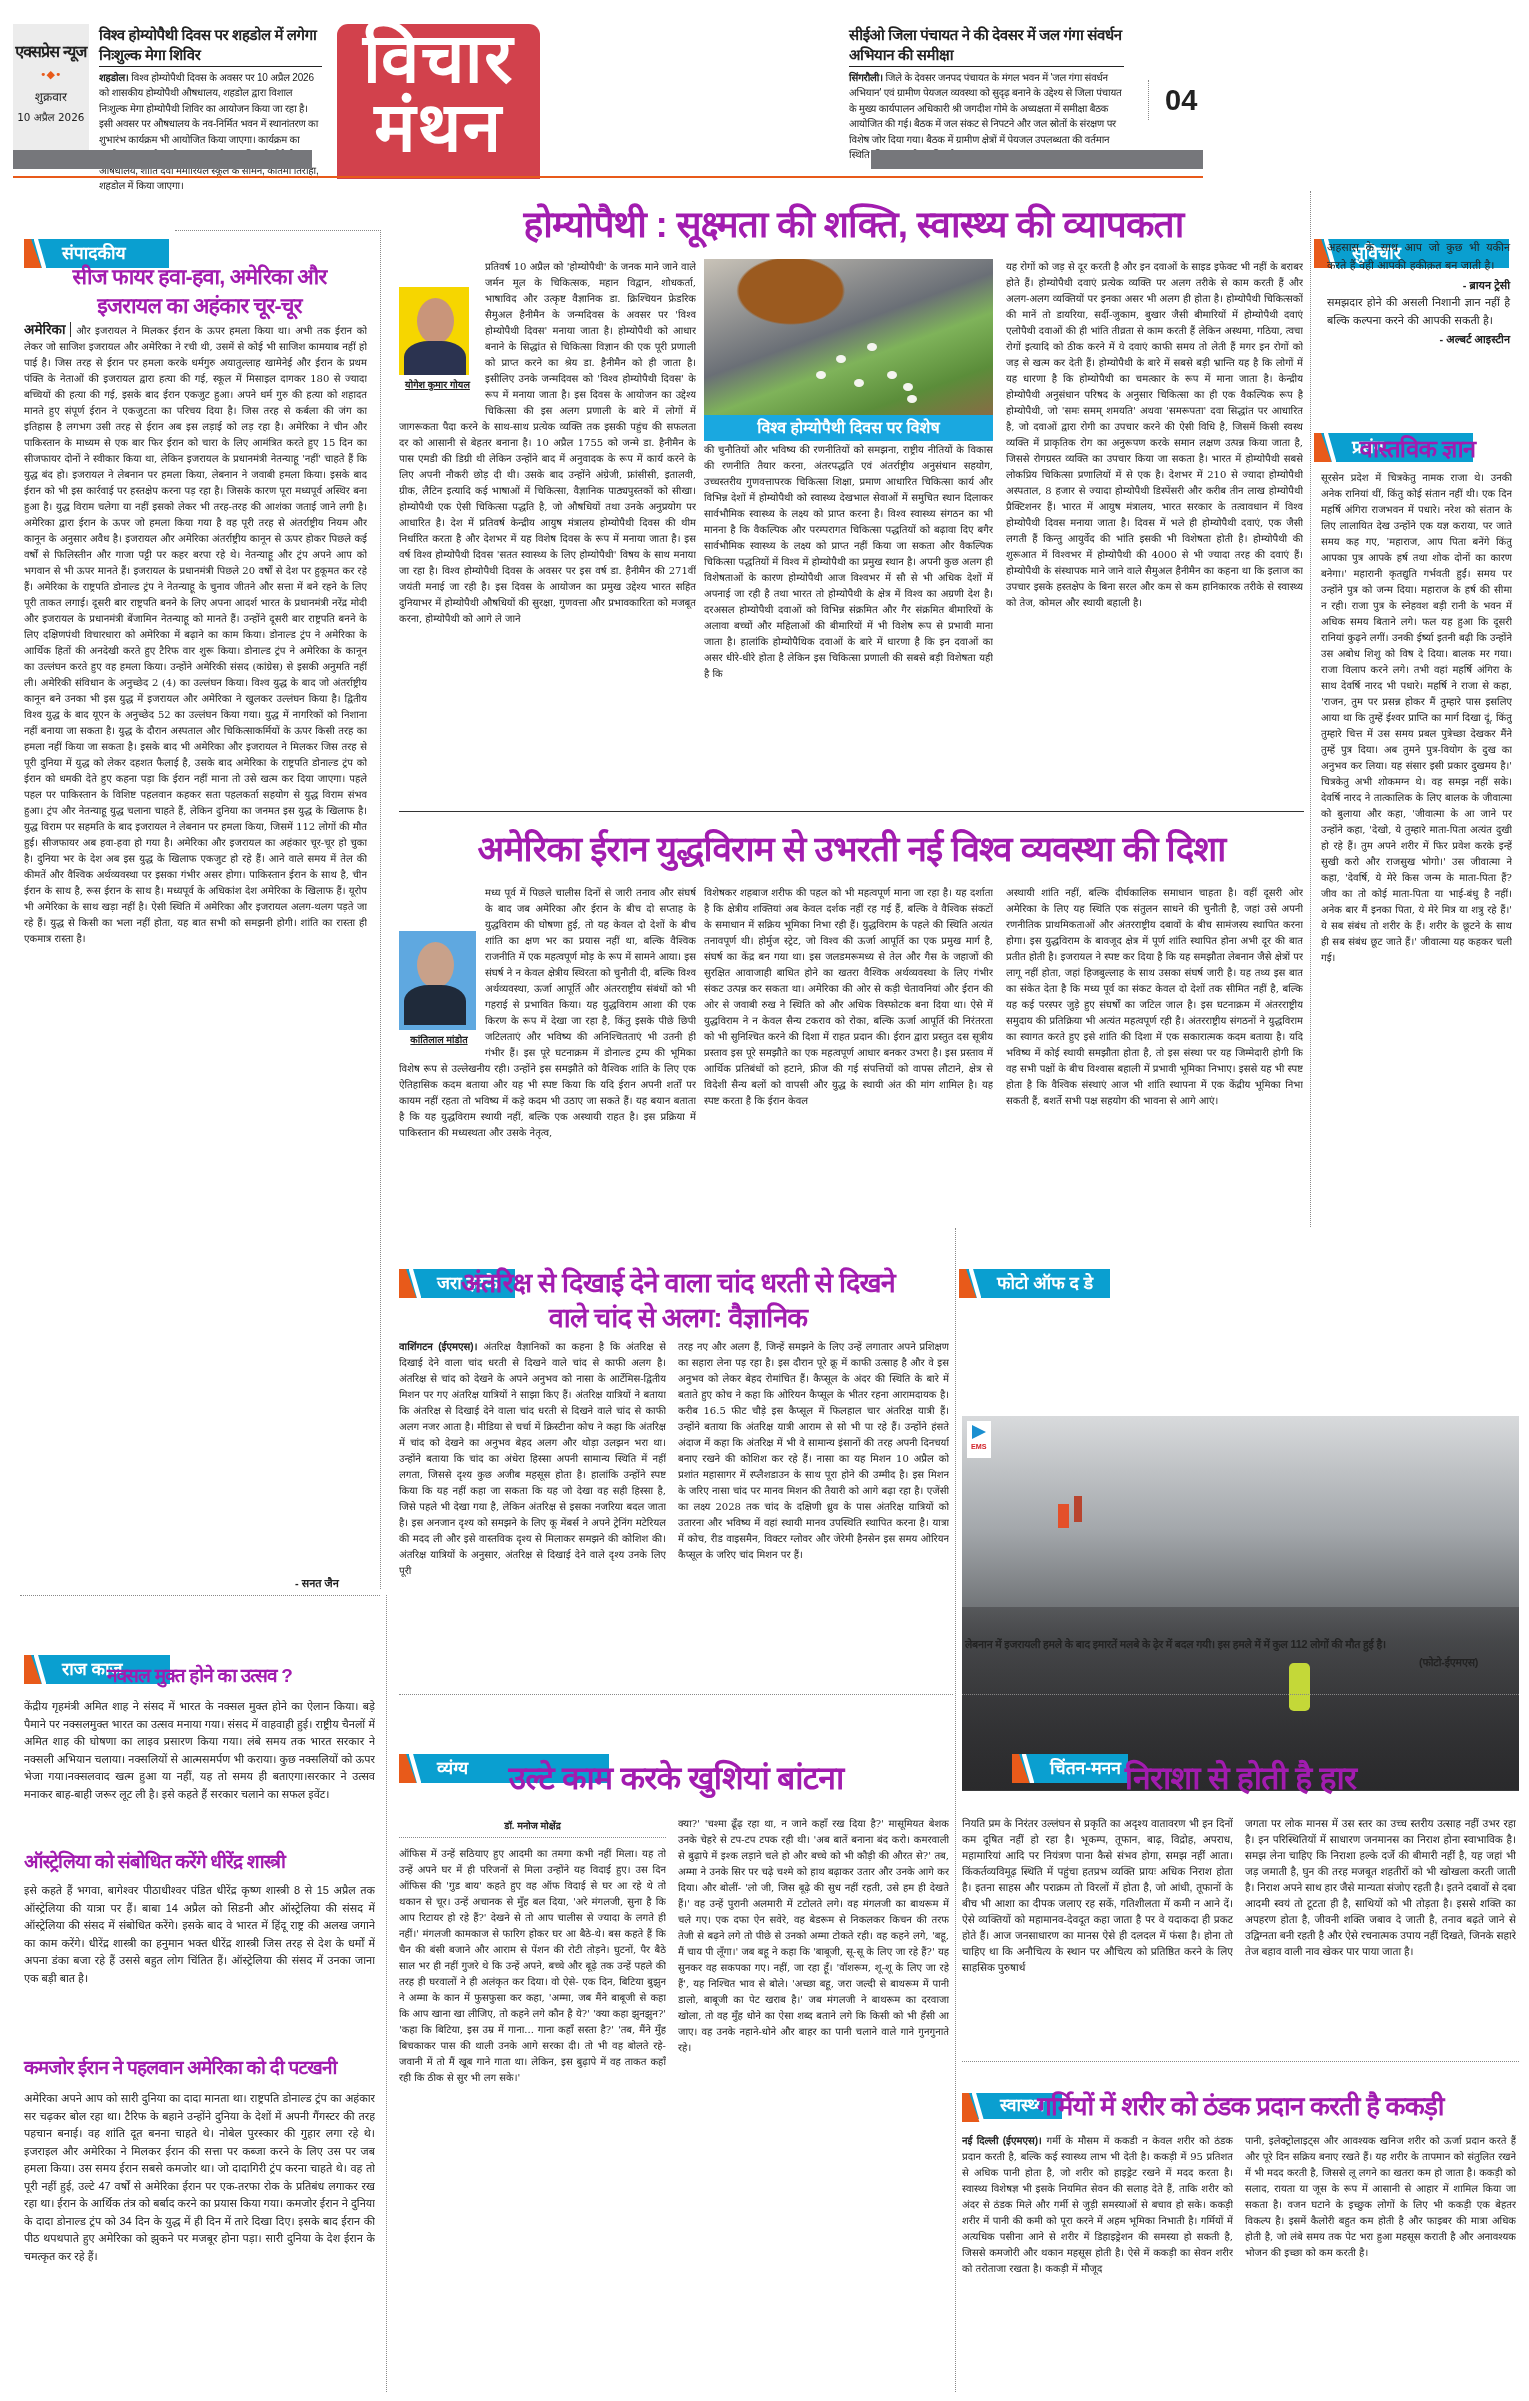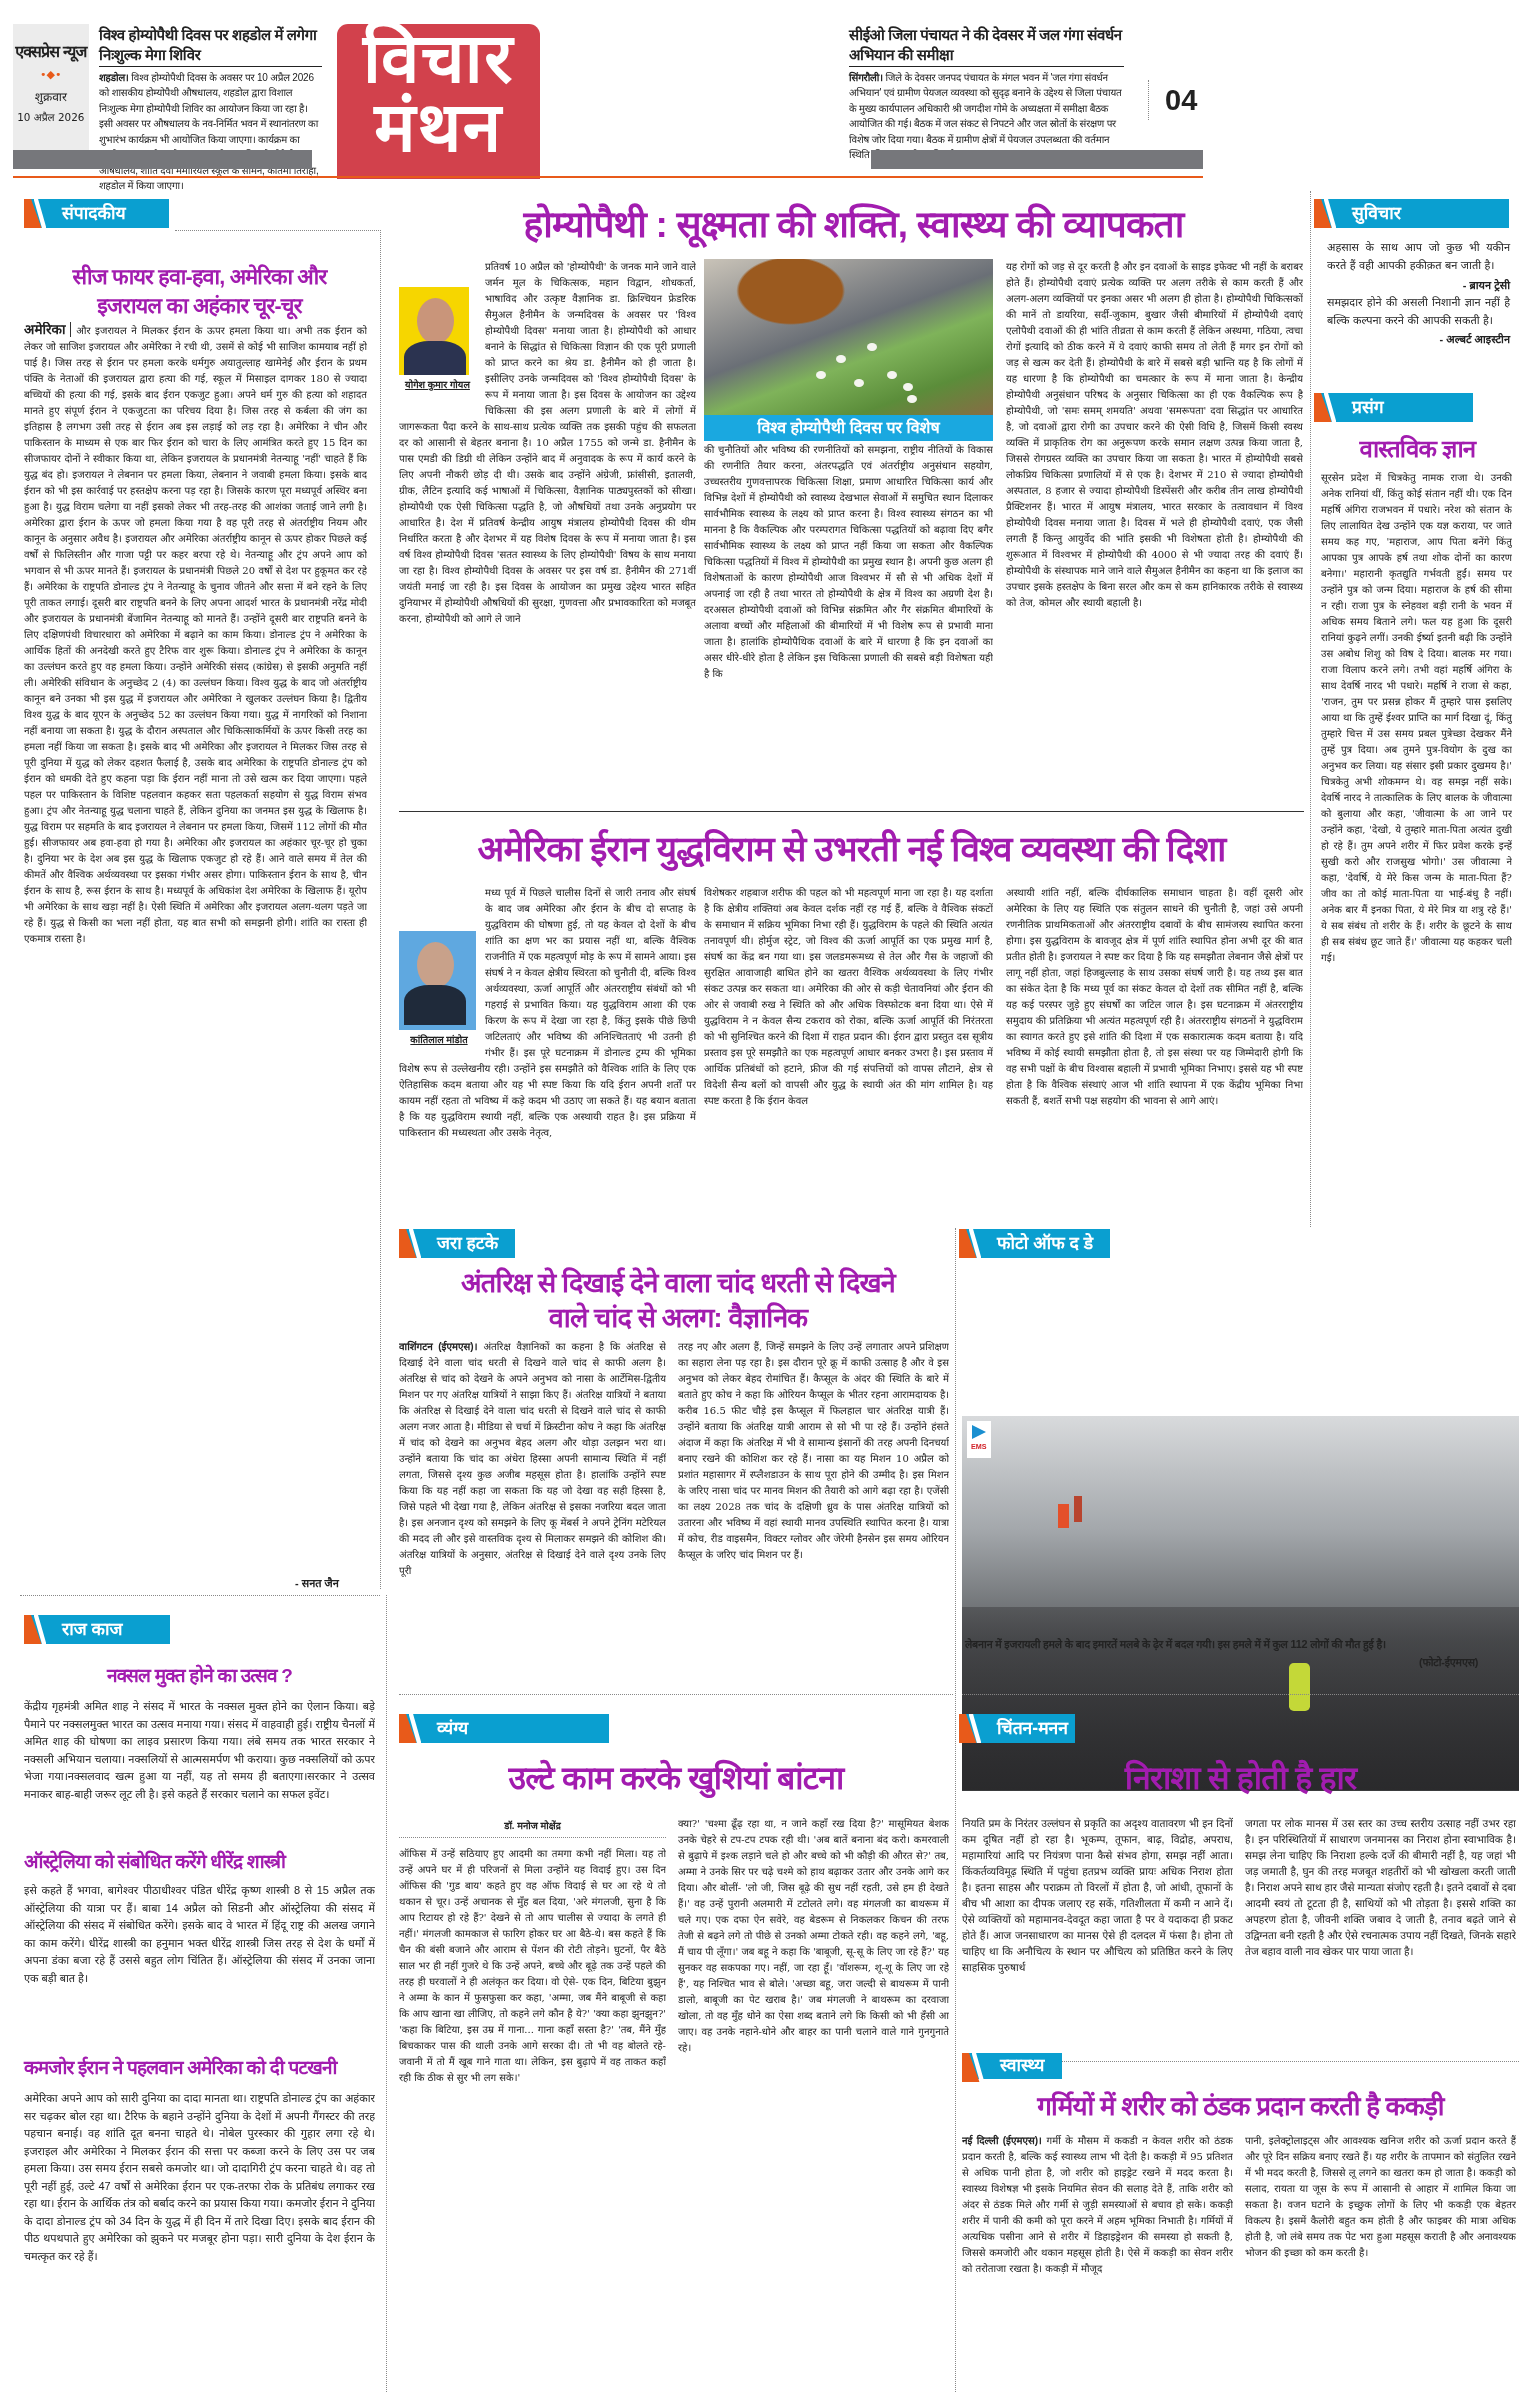--- a/index.html
+++ b/index.html
@@ -14,21 +14,21 @@
   .top-story { font-family: "Liberation Sans", sans-serif; }
   .top-story h2 { font-size: 15px; font-weight: bold; border-bottom: 1.6px solid #222; padding-bottom: 1.6px; display: inline-block; letter-spacing: -0.4px; }
   .top-story p { font-size: 10px; line-height: 15.5px; margin-top: 3.2px; letter-spacing: -0.2px; }
   .top-story b { font-weight: bold; }
   .gray-bar { background: #76777b; height: 19px; }
   .orange-rule { left: 12.8px; top: 176px; width: 1190px; height: 2.4px; background: #e85a1a; }
   .vichar-box { left: 337px; top: 24px; width: 203px; height: 155px; background: #d2414c; border-radius: 11px 11px 0 0; color: #fff; text-align: center; font-weight: bold; font-family: "Liberation Sans", sans-serif; }
   .vichar-box div { font-size: 69px; line-height: 69px; letter-spacing: 1.6px; }
   .page-no { left: 1148px; top: 80px; font-size: 29px; font-weight: bold; font-family: "Liberation Sans", sans-serif; border-left: 0.8px dotted #888; padding-left: 16px; height: 40px; line-height: 40px; }
   
-  .tag { height: 29px; background: #0a9fd0; color: #fff; font-weight: bold; font-size: 17.5px; line-height: 29px; padding-left: 38px; position: absolute; font-family: "Liberation Sans", sans-serif; }
+  .tag { height: 29px; background: #0a9fd0; color: #fff; font-weight: bold; font-size: 17.5px; line-height: 29px; padding-left: 38px; position: absolute; font-family: "Liberation Sans", sans-serif; margin-top: 40px; }
   .tag::before { content: ""; position: absolute; left: 0; top: 0; width: 17.5px; height: 29px; background: #e85a1a; clip-path: polygon(0 0, 40% 0, 100% 100%, 0 100%); }
   .tag::after { content: ""; position: absolute; left: 9.6px; top: 0; width: 12.8px; height: 29px; background: #fff; clip-path: polygon(0 0, 35% 0, 100% 100%, 65% 100%); }
   
   .hl { font-family: "Liberation Sans", sans-serif; font-weight: bold; color: #a21caf; text-align: center; letter-spacing: -0.8px; }
   
   .col { font-size: 10px; line-height: 16px; text-align: justify; color: #222; overflow: hidden; font-family: "DejaVu Serif", serif; }
   .col.sans { font-family: "Liberation Sans", sans-serif; font-size: 10.4px; }
   .dotv { border-left: 0.8px dotted #888; }
   .doth { border-top: 0.8px dotted #888; }
   .solidh { border-top: 1.6px solid #333; }
@@ -184,21 +184,21 @@
 <div class="abs solidh" style="left:399px; top:1694px; width:554px; border-top:0.8px dotted #888;"></div>
 <div class="abs dotv" style="left:955px; top:1228px; height:1164px;"></div>
 
 <div class="tag" style="left:399px; top:1714px; width:210px;">व्यंग्य</div>
 <div class="abs hl" style="left:399px; top:1754px; width:554px; font-size:32px; line-height:48px;">उल्टे काम करके खुशियां बांटना</div>
 <div class="abs byline" style="left:399px; top:1819px; width:267px;">डॉ. मनोज मोक्षेंद्र</div>
 <div class="abs doth" style="left:399px; top:1837px; width:267px;"></div>
 <div class="abs col" style="left:399px; top:1846px; width:267px; height:542px;">ऑफिस में उन्हें सठियाए हुए आदमी का तमगा कभी नहीं मिला। यह तो उन्हें अपने घर में ही परिजनों से मिला उन्होंने यह विदाई हुए। उस दिन ऑफिस की 'गुड बाय' कहते हुए वह ऑफ विदाई से घर आ रहे थे तो थकान से चूर। उन्हें अचानक से मुँह बल दिया, 'अरे मंगलजी, सुना है कि आप रिटायर हो रहे हैं?' देखने से तो आप चालीस से ज्यादा के लगते ही नहीं।' मंगलजी कामकाज से फारिग होकर घर आ बैठे-थे। बस कहते हैं कि चैन की बंसी बजाने और आराम से पेंशन की रोटी तोड़ने। घुटनों, पैर बैठे साल भर ही नहीं गुजरे थे कि उन्हें अपने, बच्चे और बूढ़े तक उन्हें पहले की तरह ही घरवालों ने ही अलंकृत कर दिया। वो ऐसे- एक दिन, बिटिया बुझुन ने अम्मा के कान में फुसफुसा कर कहा, 'अम्मा, जब मैंने बाबूजी से कहा कि आप खाना खा लीजिए, तो कहने लगे कौन है ये?' 'क्या कहा झुनझुन?' 'कहा कि बिटिया, इस उम्र में गाना... गाना कहाँ सस्ता है?' 'तब, मैंने मुँह बिचकाकर पास की थाली उनके आगे सरका दी। तो भी वह बोलते रहे-जवानी में तो मैं खूब गाने गाता था। लेकिन, इस बुढ़ापे में वह ताकत कहाँ रही कि ठीक से सुर भी लग सके।'</div>
 <div class="abs col" style="left:678px; top:1816px; width:271px; height:572px;">क्या?' 'चश्मा ढूँढ़ रहा था, न जाने कहाँ रख दिया है?' मासूमियत बेशक उनके चेहरे से टप-टप टपक रही थी। 'अब बातें बनाना बंद करो। कमरवाली से बुढ़ापे में इश्क लड़ाने चले हो और बच्चे को भी कौड़ी की औरत से?' तब, अम्मा ने उनके सिर पर चढ़े चश्मे को हाथ बढ़ाकर उतार और उनके आगे कर दिया। और बोलीं- 'लो जी, जिस बूढ़े की सुध नहीं रहती, उसे हम ही देखते हैं।' वह उन्हें पुरानी अलमारी में टटोलते लगे। वह मंगलजी का बाथरूम में चले गए। एक दफा ऐन सवेरे, वह बेडरूम से निकलकर किचन की तरफ तेजी से बढ़ने लगे तो पीछे से उनको अम्मा टोकते रही। वह कहने लगे, 'बहू, मैं चाय पी लूँगा।' जब बहू ने कहा कि 'बाबूजी, सू-सू के लिए जा रहे हैं?' यह सुनकर वह सकपका गए। नहीं, जा रहा हूँ। 'वॉशरूम, शू-शू के लिए जा रहे हैं', यह निश्चित भाव से बोले। 'अच्छा बहू, जरा जल्दी से बाथरूम में पानी डालो, बाबूजी का पेट खराब है।' जब मंगलजी ने बाथरूम का दरवाजा खोला, तो वह मुँह धोने का ऐसा शब्द बताने लगे कि किसी को भी हँसी आ जाए। वह उनके नहाने-धोने और बाहर का पानी चलाने वाले गाने गुनगुनाते रहे।</div>
 
-<div class="tag" style="left:959px; top:1714px; width:116px;">चिंतन-मनन</div>
+<div class="tag" style="left:1012px; top:1714px; width:116px;">चिंतन-मनन</div>
 <div class="abs hl" style="left:962px; top:1754px; width:557px; font-size:32px; line-height:48px;">निराशा से होती है हार</div>
 <div class="abs col sans" style="left:962px; top:1816px; width:271px; height:239px;">नियति प्रम के निरंतर उल्लंघन से प्रकृति का अदृश्य वातावरण भी इन दिनों कम दूषित नहीं हो रहा है। भूकम्प, तूफान, बाढ़, विद्रोह, अपराध, महामारियां आदि पर नियंत्रण पाना कैसे संभव होगा, समझ नहीं आता। किंकर्तव्यविमूढ़ स्थिति में पहुंचा हतप्रभ व्यक्ति प्रायः अधिक निराश होता है। इतना साहस और पराक्रम तो विरलों में होता है, जो आंधी, तूफानों के बीच भी आशा का दीपक जलाए रह सकें, गतिशीलता में कमी न आने दें। ऐसे व्यक्तियों को महामानव-देवदूत कहा जाता है पर वे यदाकदा ही प्रकट होते हैं। आज जनसाधारण का मानस ऐसे ही दलदल में फंसा है। होना तो चाहिए था कि अनौचित्य के स्थान पर औचित्य को प्रतिष्ठित करने के लिए साहसिक पुरुषार्थ</div>
 <div class="abs col sans" style="left:1245px; top:1816px; width:271px; height:239px;">जगता पर लोक मानस में उस स्तर का उच्च स्तरीय उत्साह नहीं उभर रहा है। इन परिस्थितियों में साधारण जनमानस का निराश होना स्वाभाविक है। समझ लेना चाहिए कि निराशा हल्के दर्जे की बीमारी नहीं है, यह जहां भी जड़ जमाती है, घुन की तरह मजबूत शहतीरों को भी खोखला करती जाती है। निराश अपने साथ हार जैसे मान्यता संजोए रहती है। इतने दबावों से दबा आदमी स्वयं तो टूटता ही है, साथियों को भी तोड़ता है। इससे शक्ति का अपहरण होता है, जीवनी शक्ति जबाव दे जाती है, तनाव बढ़ते जाने से उद्विग्नता बनी रहती है और ऐसे रचनात्मक उपाय नहीं दिखते, जिनके सहारे तेज बहाव वाली नाव खेकर पार पाया जाता है।</div>
 <div class="abs doth" style="left:962px; top:2061px; width:557px;"></div>
 
 <div class="tag" style="left:962px; top:2053px; width:100px; height:25.5px; line-height:25.5px;">स्वास्थ्य</div>
 <div class="abs hl" style="left:962px; top:2087px; width:557px; font-size:26px; line-height:38px;">गर्मियों में शरीर को ठंडक प्रदान करती है ककड़ी</div>
 <div class="abs col" style="left:962px; top:2133px; width:271px; height:259px;">
   <b style="font-family:'Liberation Sans',sans-serif;">नई दिल्ली (ईएमएस)।</b> <span>गर्मी के मौसम में ककडी न केवल शरीर को ठंडक प्रदान करती है, बल्कि कई स्वास्थ्य लाभ भी देती है। ककड़ी में 95 प्रतिशत से अधिक पानी होता है, जो शरीर को हाइड्रेट रखने में मदद करता है। स्वास्थ्य विशेषज्ञ भी इसके नियमित सेवन की सलाह देते हैं, ताकि शरीर को अंदर से ठंडक मिले और गर्मी से जुड़ी समस्याओं से बचाव हो सके। ककड़ी शरीर में पानी की कमी को पूरा करने में अहम भूमिका निभाती है। गर्मियों में अत्यधिक पसीना आने से शरीर में डिहाइड्रेशन की समस्या हो सकती है, जिससे कमजोरी और थकान महसूस होती है। ऐसे में ककड़ी का सेवन शरीर को तरोताजा रखता है। ककड़ी में मौजूद</span>
 </div>

